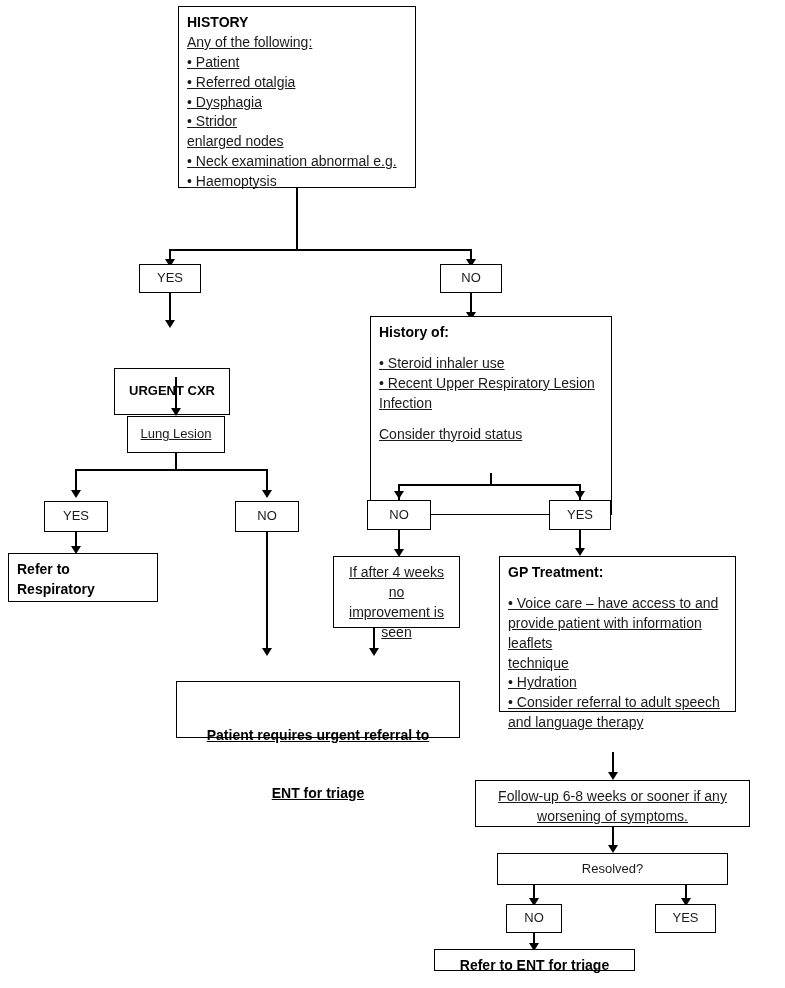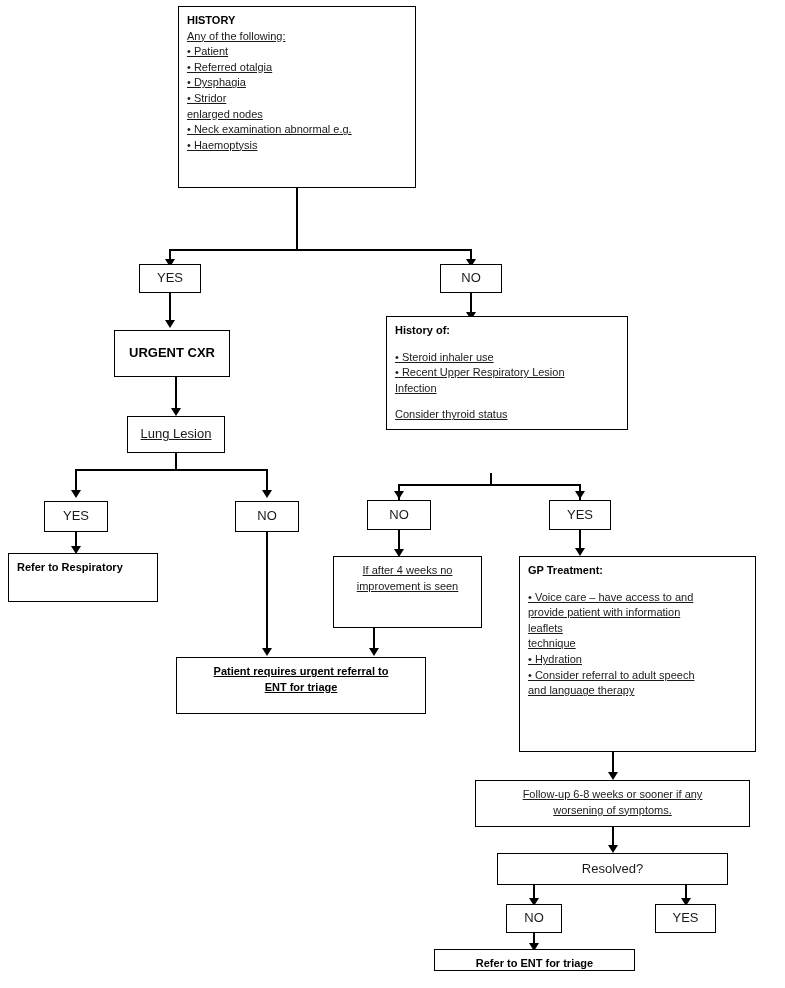--- a/index.html
+++ b/index.html
@@ -14,39 +14,39 @@
     background: #ffffff;
     font-family: "Liberation Sans", sans-serif;
     color: #000000;
     overflow: hidden;
   }
   .box {
     position: absolute;
     box-sizing: border-box;
     border: 1.5px solid #000000;
     background: #ffffff;
-    font-size: 11px;
+    font-size: 14px;
     line-height: 1.42;
     color: #1a1a1a;
   }
   .box .inner {
     padding: 6px 8px;
   }
   .node-sm {
     display: flex;
     align-items: center;
     justify-content: center;
     font-size: 13px;
     color: #1a1a1a;
   }
   .node-sm .inner {
     padding: 0;
   }
   .ctr { text-align: center; }
-  .bold { font-weight: bold; color: #000; }
+  .bold { font-weight: bold; color: #000; margin-top: 38px; }
   .title-bold {
     font-weight: bold;
     color: #000;
     display: block;
   }
   .ln {
     position: absolute;
     background: #000000;
   }
   .ln.h { height: 1.5px; }
@@ -128,31 +128,31 @@
 
   <div class="box" style="left:8px; top:553px; width:150px; height:49px;">
     <div class="inner">
       <span class="bold">Refer to Respiratory</span>
     </div>
   </div>
 
   <div class="ln v" style="left:266px; top:532px; height:120px;"></div>
   <div class="arrowhead" style="left:262px; top:648px;"></div>
 
-  <div class="box ctr" style="left:176px; top:657px; width:250px; height:57px;">
+  <div class="box ctr" style="left:176px; top:681px; width:284px; height:57px;">
     <div class="inner">
       <span class="bold txt-line">Patient requires urgent referral to</span>
       <span class="bold txt-line">ENT for triage</span>
     </div>
   </div>
 
   <div class="ln v" style="left:470px; top:293px; height:21px;"></div>
   <div class="arrowhead" style="left:466px; top:312px;"></div>
 
-  <div class="box" style="left:386px; top:316px; width:242px; height:114px;">
+  <div class="box" style="left:370px; top:316px; width:242px; height:199px;">
     <div class="inner">
       <span class="title-bold">History of:</span>
       <span class="spacer"></span>
       <span class="txt-line">• Steroid inhaler use</span>
       <span class="txt-line">• Recent Upper Respiratory Lesion</span>
       <span class="txt-line">Infection</span>
       <span class="spacer"></span>
       <span class="txt-line">Consider thyroid status</span>
     </div>
   </div>
@@ -167,34 +167,34 @@
   <div class="box node-sm ctr" style="left:367px; top:500px; width:64px; height:30px;">
     <span class="inner">NO</span>
   </div>
   <div class="box node-sm ctr" style="left:549px; top:500px; width:62px; height:30px;">
     <span class="inner">YES</span>
   </div>
 
   <div class="ln v" style="left:398px; top:530px; height:21px;"></div>
   <div class="arrowhead" style="left:394px; top:549px;"></div>
 
-  <div class="box ctr" style="left:333px; top:556px; width:149px; height:72px;">
+  <div class="box ctr" style="left:333px; top:556px; width:127px; height:72px;">
     <div class="inner">
       <span class="txt-line">If after 4 weeks no</span>
       <span class="txt-line">improvement is seen</span>
     </div>
   </div>
 
   <div class="ln v" style="left:373px; top:628px; height:24px;"></div>
   <div class="arrowhead" style="left:369px; top:648px;"></div>
 
   <div class="ln v" style="left:579px; top:530px; height:21px;"></div>
   <div class="arrowhead" style="left:575px; top:548px;"></div>
 
-  <div class="box" style="left:499px; top:556px; width:237px; height:196px;margin-left:20px;">
+  <div class="box" style="left:499px; top:556px; width:237px; height:156px;">
     <div class="inner">
       <span class="title-bold">GP Treatment:</span>
       <span class="spacer"></span>
       <span class="txt-line">• Voice care – have access to and</span>
       <span class="txt-line">provide patient with information</span>
       <span class="txt-line">leaflets</span>
       <span class="txt-line">technique</span>
       <span class="txt-line">• Hydration</span>
       <span class="txt-line">• Consider referral to adult speech</span>
       <span class="txt-line">and language therapy</span>

